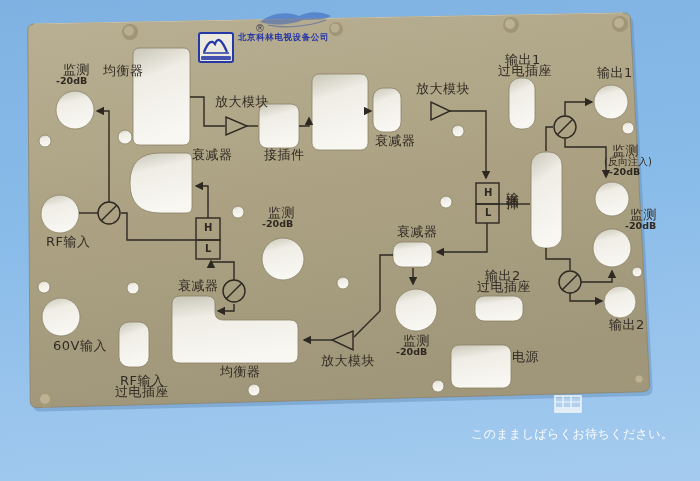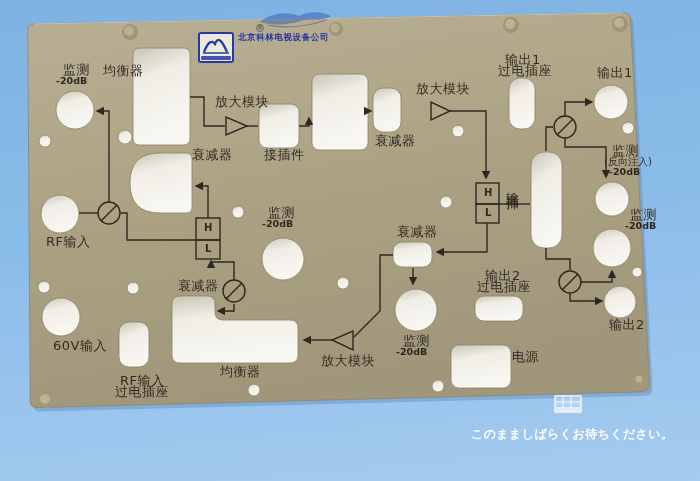--- a/index.html
+++ b/index.html
@@ -7,21 +7,21 @@
        font-family:"DejaVu Sans",sans-serif;
        background:linear-gradient(175deg,#7fb2e2 0%,#8abce9 45%,#a5cbEF 100%);}
   #root{position:relative;width:700px;height:481px;}
   svg{position:absolute;left:0;top:0;}
   .lbl{position:absolute;color:#332c24;font-size:13px;line-height:9px;
        letter-spacing:.5px;white-space:nowrap;}
   .db{font-size:9.5px;font-weight:bold;letter-spacing:0;color:#2e2820;}
   .small{font-size:10px;letter-spacing:0;}
   .hl{position:absolute;font-size:10px;font-weight:600;color:#2e2822;line-height:10px;}
   .vert{writing-mode:vertical-rl;text-orientation:upright;letter-spacing:2px;height:52px;}
-  .jp{position:absolute;left:471px;top:426px;color:#fdfdfd;font-weight:bold;
+  .jp{position:absolute;left:471px;top:426px;color:#fdfdfd;font-weight:normal;
       font-size:12px;letter-spacing:.4px;white-space:nowrap;}
   .logo-text{position:absolute;left:238px;top:32px;color:#2637a6;font-weight:bold;
       font-size:8.5px;letter-spacing:.6px;white-space:nowrap;}
   .mark{position:absolute;left:255px;top:23px;color:#3d3d46;font-size:10px;}
 </style>
 </head>
 <body>
 
 <div id="root">
 

